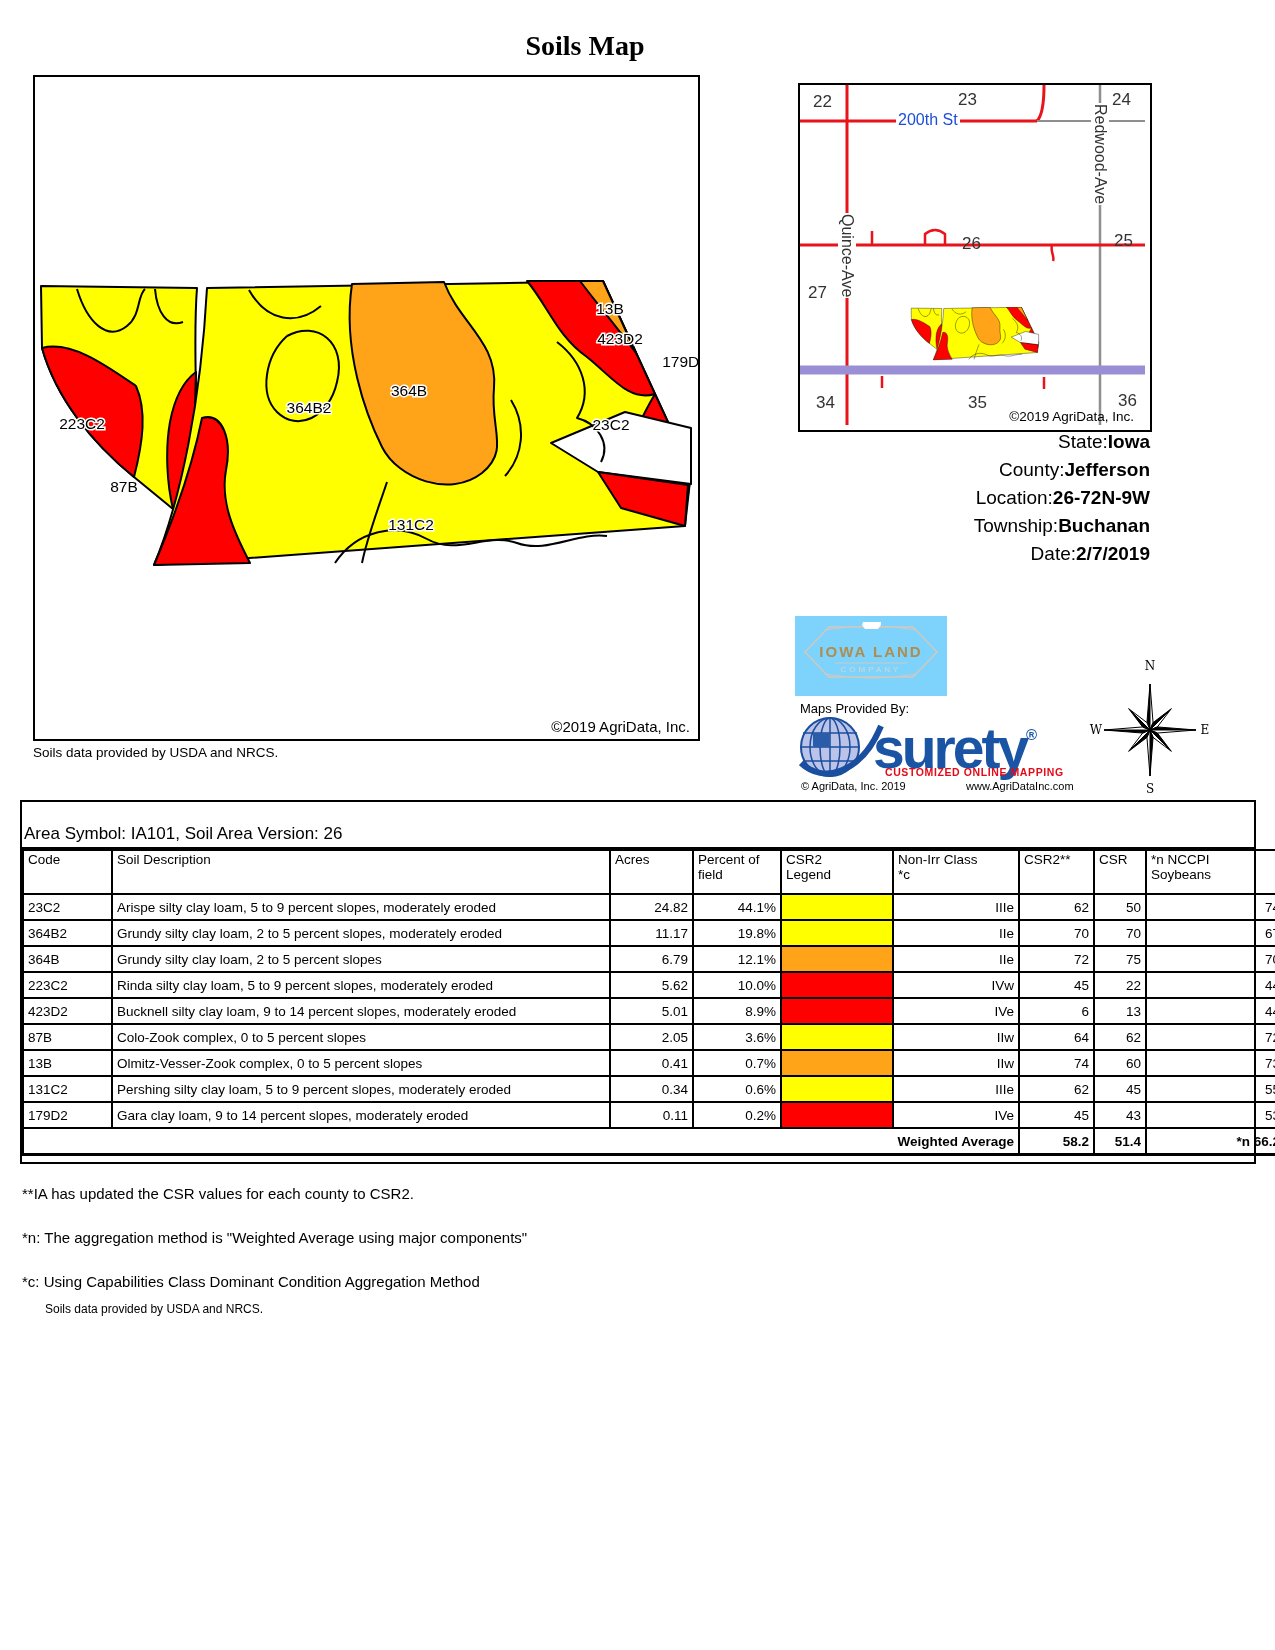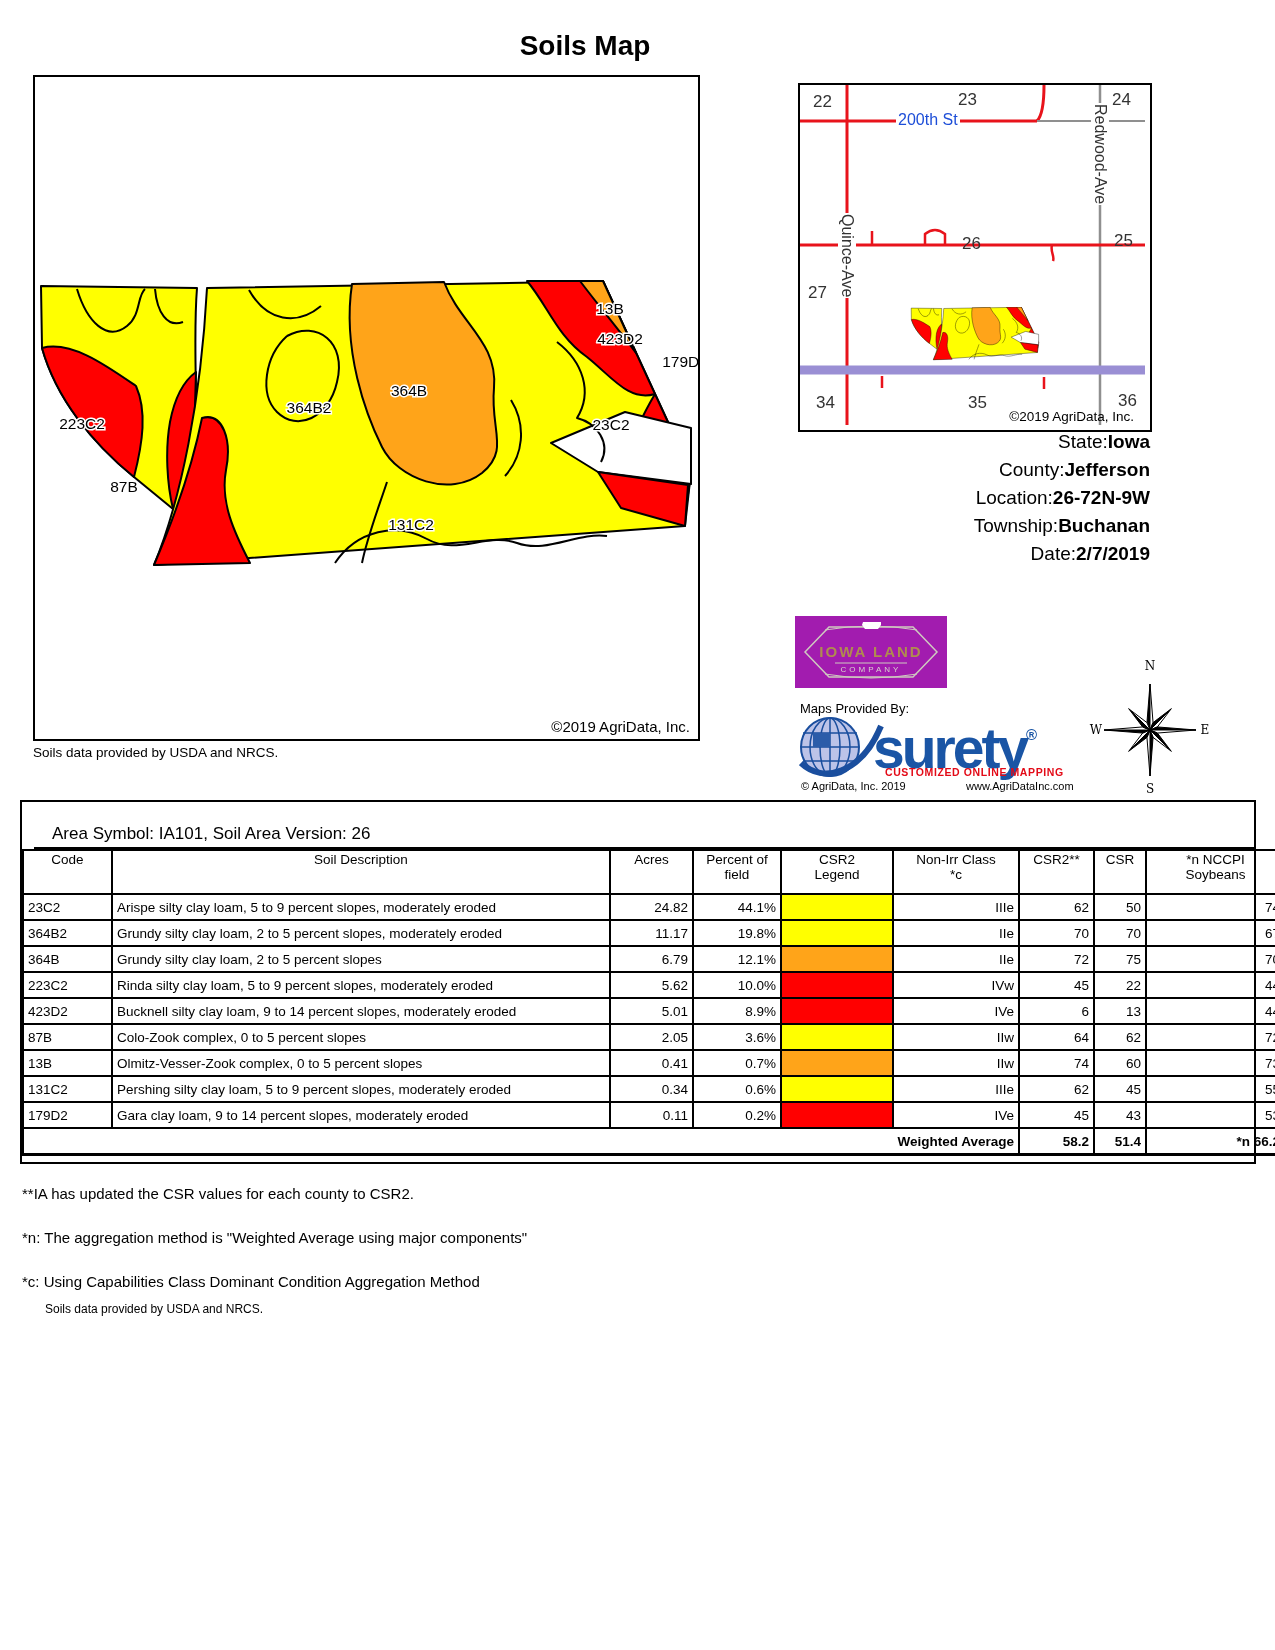--- a/index.html
+++ b/index.html
@@ -2,21 +2,21 @@
 <html><head>
 <meta charset="utf-8">
 <style>
   html,body{margin:0;padding:0;background:#fff;}
   body{width:1275px;height:1650px;position:relative;overflow:hidden;
        font-family:"Liberation Sans", sans-serif;color:#000;}
   .abs{position:absolute;}
 
   
   #page-title{left:0;top:30px;width:1170px;text-align:center;
-              font-size:28px;font-weight:bold;}
+              font-size:28px;font-weight:bold;font-family:Liberation Serif, serif;}
 
   
   #map-box{left:33px;top:75px;width:663px;height:662px;border:2px solid #000;background:#fff;}
   #map-svg{position:absolute;left:0;top:203px;}
   #map-copyright{position:absolute;right:8px;bottom:4px;font-size:15px;}
   #map-source-note{left:33px;top:745px;font-size:13.5px;}
 
   
   #inset-box{left:798px;top:83px;width:350px;height:345px;border:2.5px solid #000;background:#fff;}
   #inset-roads{position:absolute;left:0;top:0;}
@@ -27,44 +27,44 @@
   #inset-copyright{position:absolute;right:16px;top:324px;font-size:13.5px;}
   #inset-mini{position:absolute;left:110px;top:222px;}
 
   
   #info-panel{left:800px;top:428px;width:350px;text-align:right;}
   .info-row{height:28px;line-height:28px;font-size:19px;}
   .info-label{display:inline-block;width:113px;}
   .info-value{font-weight:bold;}
 
   
-  #iowa-logo{left:795px;top:616px;width:152px;height:72px;background:#a21caf;}
+  #iowa-logo{left:795px;top:616px;width:152px;height:80px;background:#7dd3fc;}
 
   
   #maps-by{left:800px;top:701px;font-size:13px;}
   #surety-logo{left:799px;top:714px;width:330px;height:62px;}
   #surety-globe{position:absolute;left:0;top:2px;}
   #surety-word{position:absolute;left:74px;top:-8px;font-size:57px;font-weight:bold;
                letter-spacing:-3px;color:#1a55a5;margin-top:9px;}
   #surety-reg{font-size:15px;vertical-align:28px;letter-spacing:0;}
   #surety-tagline{position:absolute;left:86px;top:52px;font-size:10.5px;font-weight:bold;
                   letter-spacing:0.6px;color:#e30a17;}
   #surety-copy{left:801px;top:780px;font-size:11px;}
   #surety-site{left:966px;top:780px;font-size:11px;}
 
   
   #compass{left:1088px;top:656px;}
   .compass-letter{font-family:"DejaVu Serif", serif;font-size:12px;}
 
   
   #table-wrap{left:20px;top:800px;width:1232px;height:360px;border:2.5px solid #000;}
-  #area-symbol{margin:22px 0 0 12px;padding:0 0 3px 18px;font-size:17px;border-bottom:2.5px solid #000;}
+  #area-symbol{margin:22px 0 0 0;padding:0 0 3px 2px;font-size:17px;border-bottom:2.5px solid #000;}
   table{border-collapse:collapse;table-layout:fixed;width:1192px;font-size:13.5px;}
   th,td{border:2px solid #000;padding:1px 4px;overflow:hidden;white-space:nowrap;}
-  th{font-weight:normal;text-align:center;vertical-align:top;white-space:pre-line;height:40px;}
+  th{font-weight:normal;text-align:left;vertical-align:top;white-space:pre-line;height:40px;}
   td{height:22px;}
   .c0{width:79px}.c1{width:488px}.c2{width:73px}.c3{width:78px}.c4{width:102px}
   .c5{width:116px}.c6{width:65px}.c7{width:42px}.c8{width:129px}
   .num{text-align:right;}
   #weighted-row td{font-weight:bold;border-bottom:3px solid #000;}
   #weighted-label{text-align:right;}
 
   
   #footnotes{left:22px;top:1185px;font-size:15px;}
   .footnote{margin-bottom:27px;}

